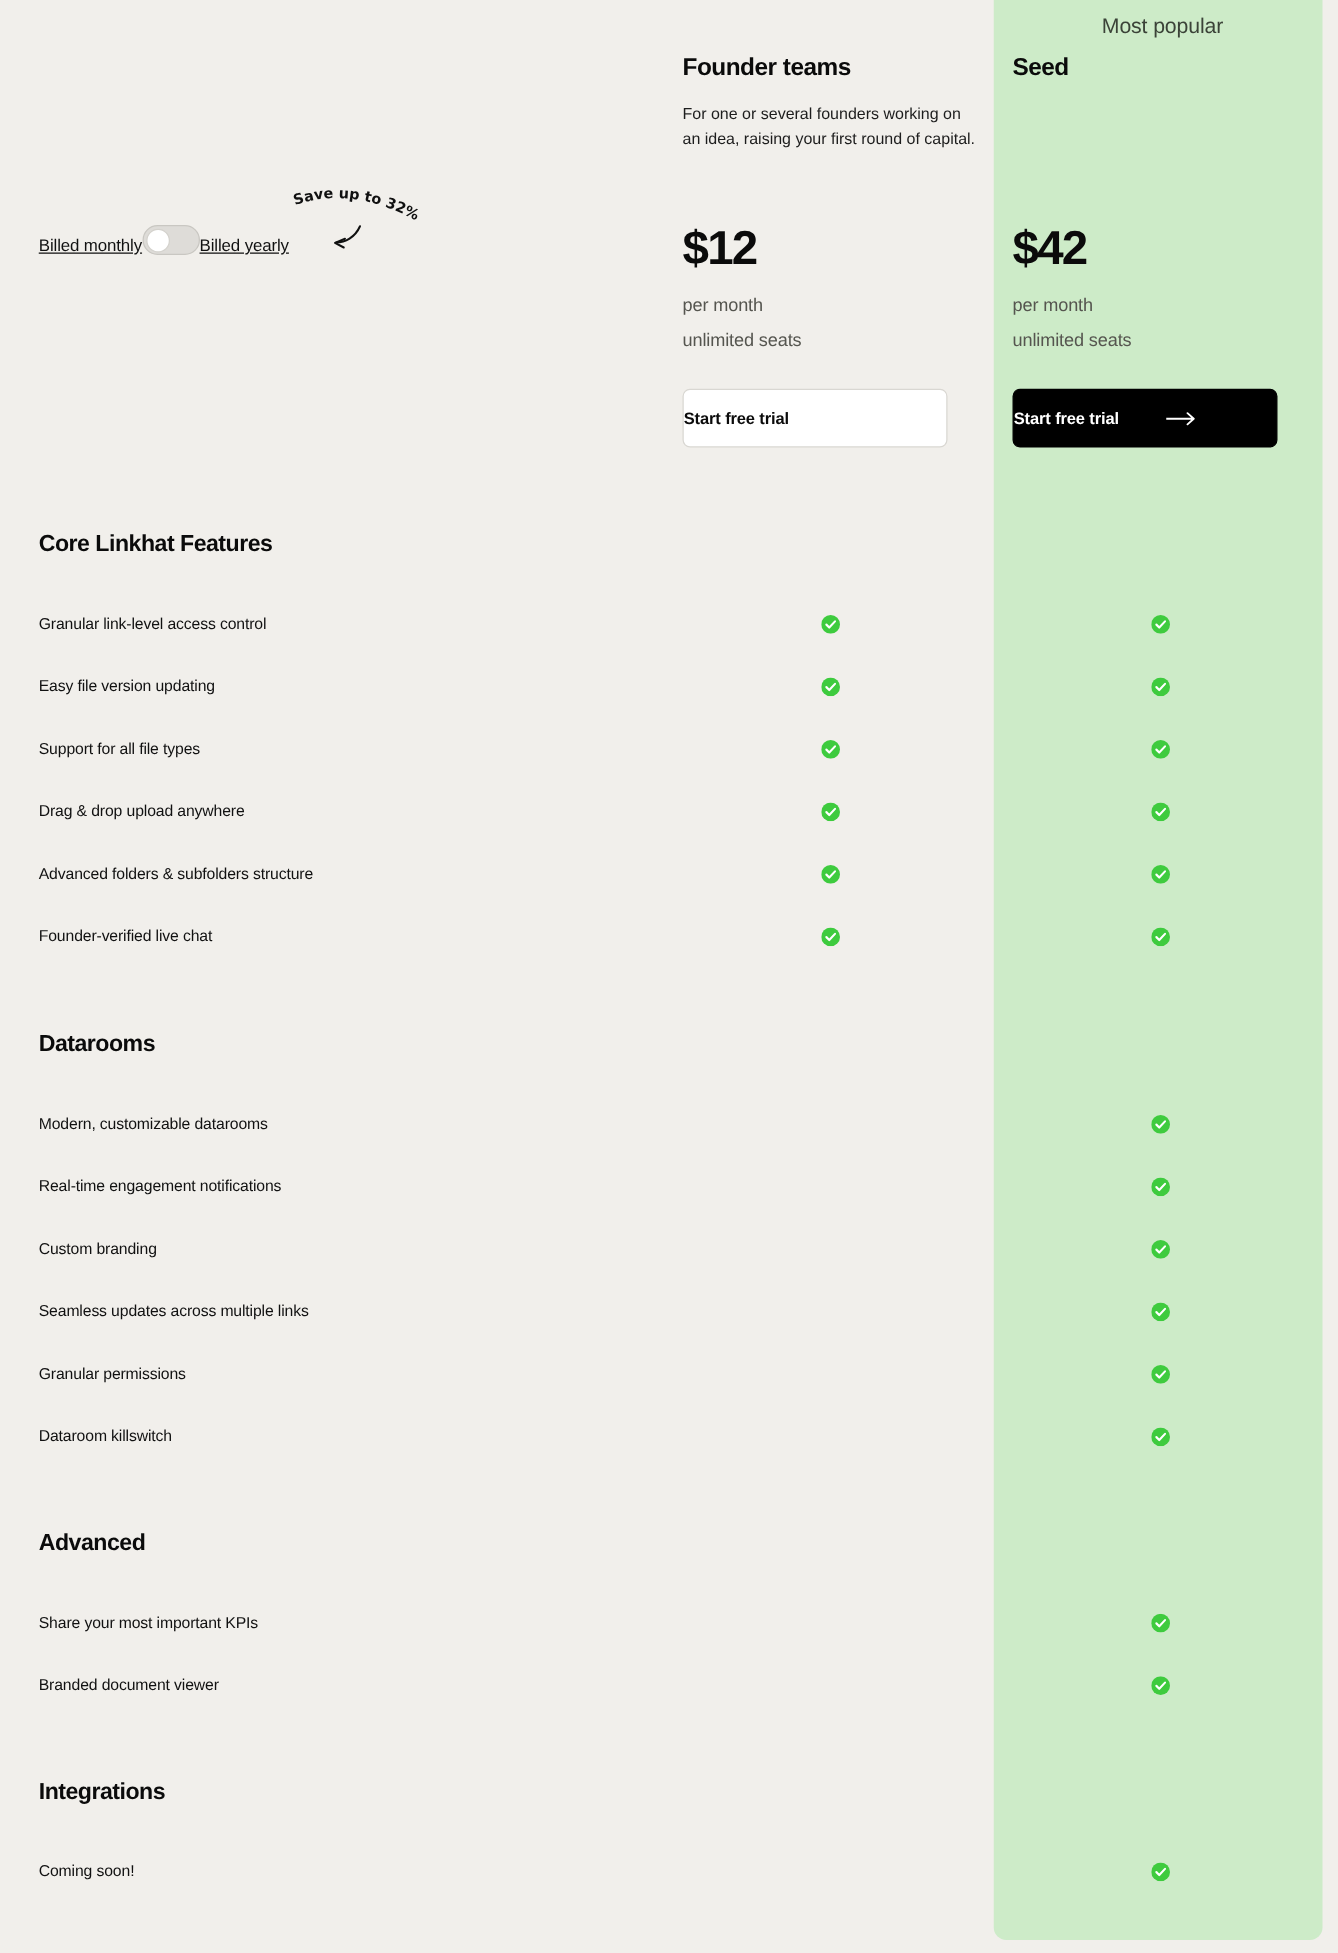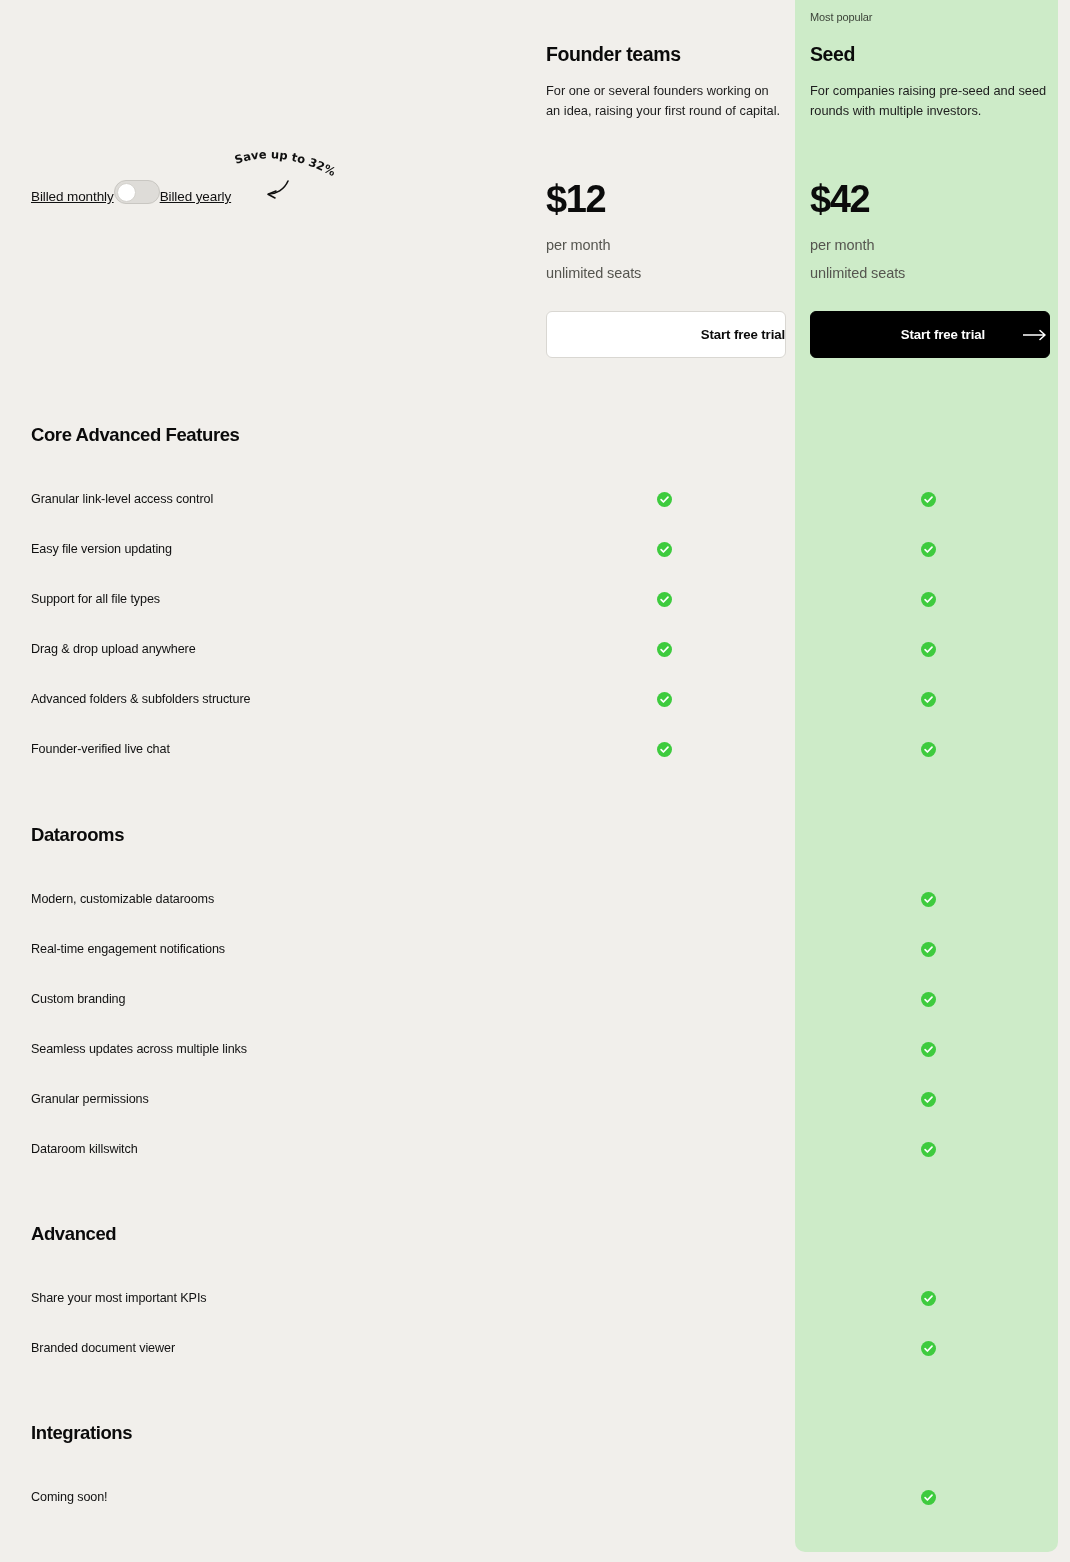--- a/index.html
+++ b/index.html
@@ -104,25 +104,26 @@
 
   
   .plan-col {
     position: absolute;
     top: 0;
   }
   #plan-founder { left: 546px; width: 240px; }
   #plan-seed    { left: 810px; width: 240px; }
 
   .plan-eyebrow {
-    font-size: 11px;
+    font-size: 17px;
     color: #3b4338;
     letter-spacing: -0.1px;
     height: 18px;
     margin-top: 11px;
+    text-align: center;
   }
   .plan-eyebrow.spacer { visibility: hidden; }
 
   .plan-name {
     font-size: 19.5px;
     font-weight: 700;
     letter-spacing: -0.4px;
     color: #0b0b0b;
     margin-top: 14px;
   }
@@ -156,26 +157,26 @@
     left: 0;
     font-size: 14.5px;
     color: #55554f;
     letter-spacing: -0.1px;
   }
 
   .cta {
     position: absolute;
     top: 311px;
     left: 0;
-    width: 240px;
+    width: 212px;
     height: 47px;
     border-radius: 6px;
     display: flex;
     align-items: center;
-    justify-content: flex-end;
+    justify-content: flex-start;
     font-size: 13.2px;
     font-weight: 700;
     letter-spacing: -0.1px;
     cursor: pointer;
     user-select: none;
   }
   .cta-light {
     background: #ffffff;
     border: 1px solid #d9d7d2;
     color: #0b0b0b;
@@ -270,36 +271,35 @@
     <div class="plan-per">per month</div>
     <div class="plan-seats">unlimited seats</div>
     <div class="cta cta-light">
       <span>Start free trial</span>
     </div>
   </div>
 
   <div class="plan-col" id="plan-seed">
     <div class="plan-eyebrow">Most popular</div>
     <div class="plan-name">Seed</div>
-    <div class="plan-desc">For companies raising pre-seed and seed rounds with multiple investors.</div>
     <div class="plan-price">$42</div>
     <div class="plan-per">per month</div>
     <div class="plan-seats">unlimited seats</div>
     <div class="cta cta-dark">
       <span>Start free trial</span>
       <span class="cta-arrow">
         <svg width="26" height="12" viewBox="0 0 26 12">
           <path d="M0 6 H22 M17 1.5 L22 6 L17 10.5" stroke="#ffffff" stroke-width="1.5" fill="none" stroke-linecap="round" stroke-linejoin="round"></path>
         </svg>
       </span>
     </div>
   </div>
 
   <div id="feature-table">
-      <div class="section-heading" style="top: 424px;">Core Advanced Features</div>
+      <div class="section-heading" style="top: 424px;">Core Linkhat Features</div>
       <div class="feature-row" style="top: 489px;">
         <div class="feature-label">Granular link-level access control</div>
         <div class="check col-founder">
           <svg width="15" height="15" viewBox="0 0 15 15">
             <circle cx="7.5" cy="7.5" r="7.5" fill="#3ecb3e"></circle>
             <path d="M4.1 7.7 L6.4 10.0 L11.0 5.1" stroke="#ffffff" stroke-width="1.7" fill="none" stroke-linecap="round" stroke-linejoin="round"></path>
           </svg>
         </div>
         <div class="check col-seed">
           <svg width="15" height="15" viewBox="0 0 15 15">

